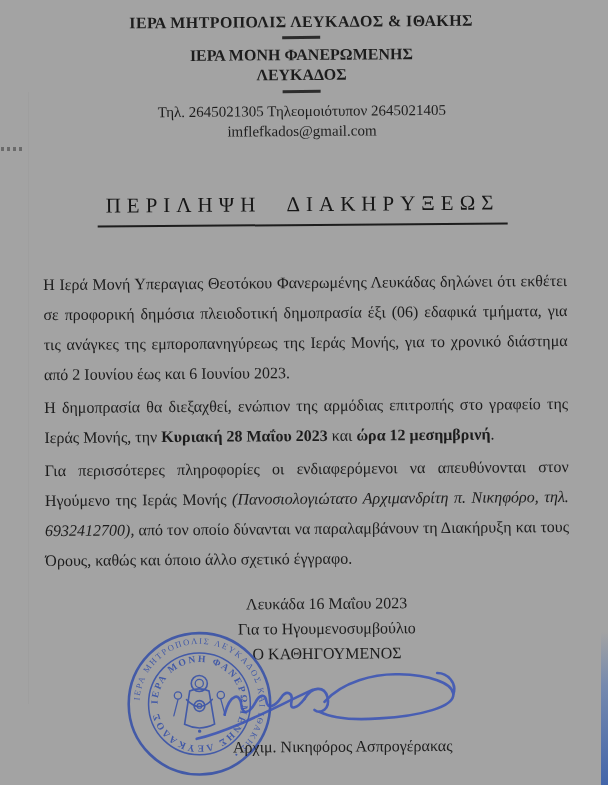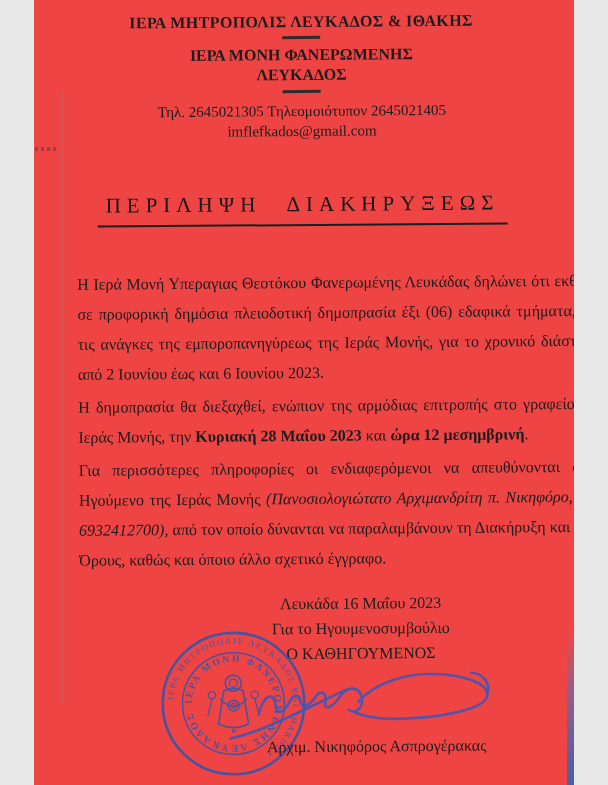--- a/index.html
+++ b/index.html
@@ -1,18 +1,18 @@
 <!DOCTYPE html>
 <html><head>
 <meta charset="utf-8">
 <style>
   html,body { margin:0; padding:0; background:#e8e8e8; }
   .page {
-    position:relative; width:540px; height:785px; margin:0 auto;
-    background:#ef4444; overflow:hidden;
+    position:relative; width:608px; height:785px; margin:0 auto;
+    background:#a3a3a3; overflow:hidden;
     font-family:"Liberation Serif", serif; color:#1d1d1d;
   }
   .content { position:absolute; inset:0; transform:rotate(-0.45deg); }
 
   
   .letterhead { position:absolute; top:13px; left:0; right:0; text-align:center; }
   .lh-line1 { font-size:16px; font-weight:bold; letter-spacing:0.4px; }
   .lh-divider { width:38px; height:3px; background:#2c2c2c; margin:5px auto 6px auto; }
   .lh-line2, .lh-line3 { font-size:16px; font-weight:bold; line-height:20px; }
   .lh-contact { font-size:15px; margin-top:10px; }

